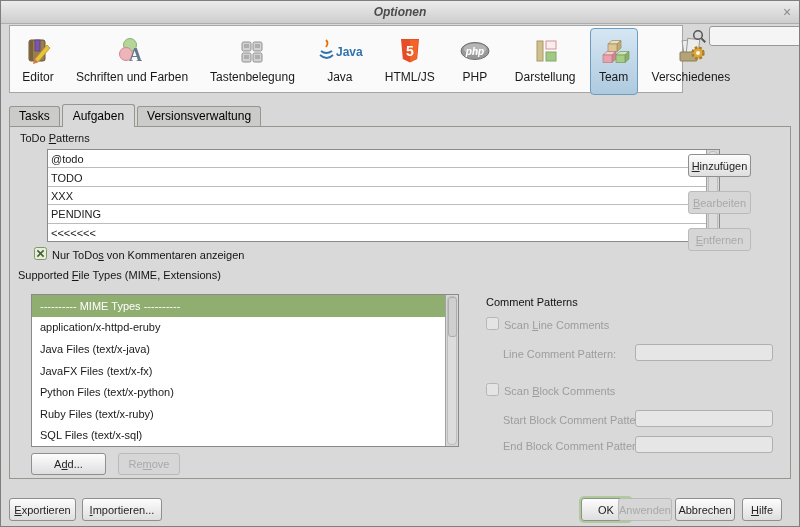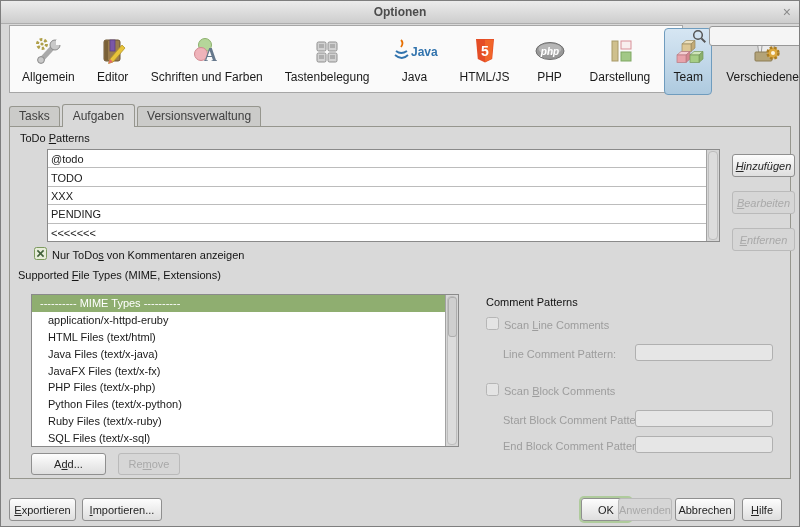--- a/index.html
+++ b/index.html
@@ -1,55 +1,55 @@
 <!DOCTYPE html>
 <html><head>
 <meta charset="utf-8">
 <style>
   html,body{margin:0;padding:0;background:#9a9a9a;font-family:"Liberation Sans",sans-serif;}
   .window{position:relative;width:798px;height:525px;background:#d8d8d8;border:1px solid #7e7e7e;overflow:hidden;}
   
-  .titlebar{position:absolute;left:0;top:0;width:100%;height:22px;background:linear-gradient(#ececec,#cf cfcf);background:linear-gradient(#ececec,#cdcdcd);border-bottom:1px solid #adadad;display:flex;align-items:center;justify-content:center;}
+  .titlebar{position:absolute;left:0;top:0;width:100%;height:22px;background:linear-gradient(#ececec,#cf cfcf);background:linear-gradient(#ececec,#cdcdcd);border-bottom:1px solid #adadad;display:flex;align-items:center;justify-content:center;font-style:italic;}
   .titlebar .title{font-size:12px;font-weight:bold;color:#4c4c4c;}
   .close-btn{position:absolute;right:8px;top:2px;font-size:14px;color:#8a8a8a;cursor:default;line-height:18px;}
   
   .toolbar-panel{position:absolute;left:8px;top:24px;width:674px;height:68px;background:#fafafa;border:1px solid #a6a6a6;display:flex;align-items:flex-start;padding:2px 4px;box-sizing:border-box;gap:6px;}
   .tb-item{display:flex;flex-direction:column;align-items:center;justify-content:flex-start;gap:2px;padding:5px 7px 4px;height:56px;border:1px solid transparent;border-radius:4px;}
   .tb-item .tb-label{font-size:12px;color:#1a1a1a;white-space:nowrap;}
   .tb-item.selected{background:linear-gradient(#d6e6f3,#aecadf);border:1px solid #6f9cbe;}
   .tb-icon{height:34px;display:flex;align-items:center;}
   
   .search-icon{position:absolute;left:691px;top:28px;}
   .search-input{position:absolute;left:708px;top:25px;width:84px;height:16px;border:1px solid #989898;border-radius:3px;background:#f5f5f5;font-size:11px;padding:1px 4px;}
   
   .tabs{position:absolute;left:8px;top:103px;display:flex;align-items:flex-end;z-index:3;}
-  .tab{background:#cbcbc9;border:1px solid #96968e;border-bottom:none;border-radius:3px 3px 0 0;padding:2px 9px 3px;font-size:12px;color:#404040;margin-right:2px;}
+  .tab{background:#cbcbc9;border:1px solid #96968e;border-bottom:none;border-radius:3px 3px 0 0;padding:2px 9px 3px;font-size:12px;color:#000000;margin-right:2px;}
   .tab.selected{background:#d9d9d9;padding:4px 10px 4px;margin-bottom:-1px;}
   
   .content-panel{position:absolute;left:8px;top:125px;width:782px;height:353px;background:#d9d9d9;border:1px solid #96968e;box-sizing:border-box;}
   .panel-label{position:absolute;font-size:11px;color:#141414;white-space:nowrap;}
   
   .todo-table{position:absolute;left:21px;top:22px;width:673px;height:93px;background:#ffffff;border:1px solid #8a8a8a;box-sizing:border-box;display:flex;margin-left:16px;}
   .todo-rows{flex:1;display:flex;flex-direction:column;}
   .todo-row{flex:1;border-bottom:1px solid #bcbcbc;font-size:11px;color:#1a1a1a;padding:1px 3px 0;display:flex;align-items:center;}
   .todo-row:last-child{border-bottom:none;}
   .vtrack{width:12px;background:#d6d6d6;border-left:1px solid #a2a2a2;position:relative;}
   .vtrack .track-inner{position:absolute;left:1px;right:1px;top:1px;bottom:1px;border:1px solid #bdbdbd;border-radius:4px;background:#dcdcdc;}
   
   .btn{position:absolute;box-sizing:border-box;font-family:"Liberation Sans",sans-serif;font-size:11px;color:#242424;background:linear-gradient(#fdfdfd,#dedede);border:1px solid #8f8f8f;border-radius:3px;display:flex;align-items:center;justify-content:center;white-space:nowrap;}
   .btn.disabled{background:#d6d6d6;border-color:#bababa;color:#a9a9a9;}
   .btn u{text-decoration:underline;text-underline-offset:1px;}
-  .side-btn{left:722px;width:63px;height:23px;font-style:italic;}
+  .side-btn{left:678px;width:63px;height:23px;}
   
   .check-row{position:absolute;display:flex;align-items:center;gap:5px;font-size:11px;color:#141414;white-space:nowrap;}
   .check-row.disabled{color:#9d9d9d;}
   
   .mime-list{position:absolute;left:21px;top:167px;width:428px;height:153px;background:#ffffff;border:1px solid #8a8a8a;box-sizing:border-box;display:flex;}
   .mime-items{flex:1;display:flex;flex-direction:column;overflow:hidden;}
-  .mime-item{flex:1;font-size:11px;color:#1a1a1a;display:flex;align-items:center;padding-left:16px;}
+  .mime-item{flex:1;font-size:11px;color:#1a1a1a;display:flex;align-items:center;padding-left:8px;}
   .mime-item.selected{background:#8fae70;color:#ffffff;padding-left:8px;}
   .mime-thumb{position:absolute;left:2px;top:2px;width:7px;height:38px;background:#cfcfcf;border:1px solid #adadad;border-radius:3px;}
   
   .cp-heading{position:absolute;left:476px;top:169px;font-size:11px;color:#111;}
   .cp-label{position:absolute;font-size:11px;color:#9d9d9d;white-space:nowrap;}
   .cp-input{position:absolute;width:138px;height:17px;box-sizing:border-box;background:#e6e6e6;border:1px solid #b0b0b0;border-radius:3px;left:625px;}
   
   .footer-btn{top:497px;height:23px;font-size:11px;}
   .ok-btn{box-shadow:0 0 0 2px #afcb9c;margin-left:24px;}
   input{font-family:"Liberation Sans",sans-serif;}
@@ -58,33 +58,20 @@
 <body>
 
 <div class="window">
 
   <div class="titlebar">
     <span class="title">Optionen</span>
     <span class="close-btn">×</span>
   </div>
 
   <div class="toolbar-panel">
-    <div class="tb-item">
-      <span class="tb-icon">
-        <svg width="32" height="32" viewBox="0 0 32 32">
-          <circle cx="10" cy="9" r="4.5" fill="none" stroke="#b0a04a" stroke-width="3" stroke-dasharray="2.6 2"></circle>
-          <circle cx="10" cy="9" r="1.6" fill="#b0a04a"></circle>
-          <line x1="22" y1="11" x2="10" y2="24" stroke="#a9a9a9" stroke-width="5" stroke-linecap="round"></line>
-          <circle cx="23" cy="10" r="5" fill="#c9c9c9" stroke="#8a8a8a"></circle>
-          <rect x="24" y="5" width="5" height="5" fill="#fafafa"></rect>
-          <circle cx="9" cy="25" r="3.4" fill="#c9c9c9" stroke="#8a8a8a"></circle>
-        </svg>
-      </span>
-      <span class="tb-label">Allgemein</span>
-    </div>
     <div class="tb-item">
       <span class="tb-icon">
         <svg width="32" height="32" viewBox="0 0 32 32">
           <rect x="7" y="5" width="16" height="21" rx="2" fill="#9a7d4e" stroke="#6b5433"></rect>
           <rect x="8" y="6" width="3" height="19" fill="#7a6138"></rect>
           <rect x="13" y="5" width="5" height="11" fill="#7a57a8" stroke="#5c3f85" stroke-width="0.8"></rect>
           <path d="M13 24 L25 10 l3 3 -12 14 -4.5 1.5 z" fill="#e8c43a" stroke="#b5952a" stroke-width="0.8"></path>
           <path d="M13 24 l-1.5 4.5 4.5 -1.5 z" fill="#e06a6a"></path>
         </svg>
       </span>
@@ -248,24 +235,22 @@
       </span>
       <span><span>Nur ToDo</span><u>s</u><span> von Kommentaren anzeigen</span></span>
     </div>
 
     <span class="panel-label" style="left:8px;top:142px;"><span>Supported </span><u>F</u><span>ile Types (MIME, Extensions)</span></span>
 
     <div class="mime-list">
       <div class="mime-items">
         <div class="mime-item selected">---------- MIME Types ----------</div>
         <div class="mime-item">application/x-httpd-eruby</div>
-        <div class="mime-item">HTML Files (text/html)</div>
         <div class="mime-item">Java Files (text/x-java)</div>
         <div class="mime-item">JavaFX Files (text/x-fx)</div>
-        <div class="mime-item">PHP Files (text/x-php)</div>
         <div class="mime-item">Python Files (text/x-python)</div>
         <div class="mime-item">Ruby Files (text/x-ruby)</div>
         <div class="mime-item">SQL Files (text/x-sql)</div>
       </div>
       <div class="vtrack">
           <div class="track-inner"></div>
           <div class="mime-thumb"></div>
         </div>
     </div>
 

